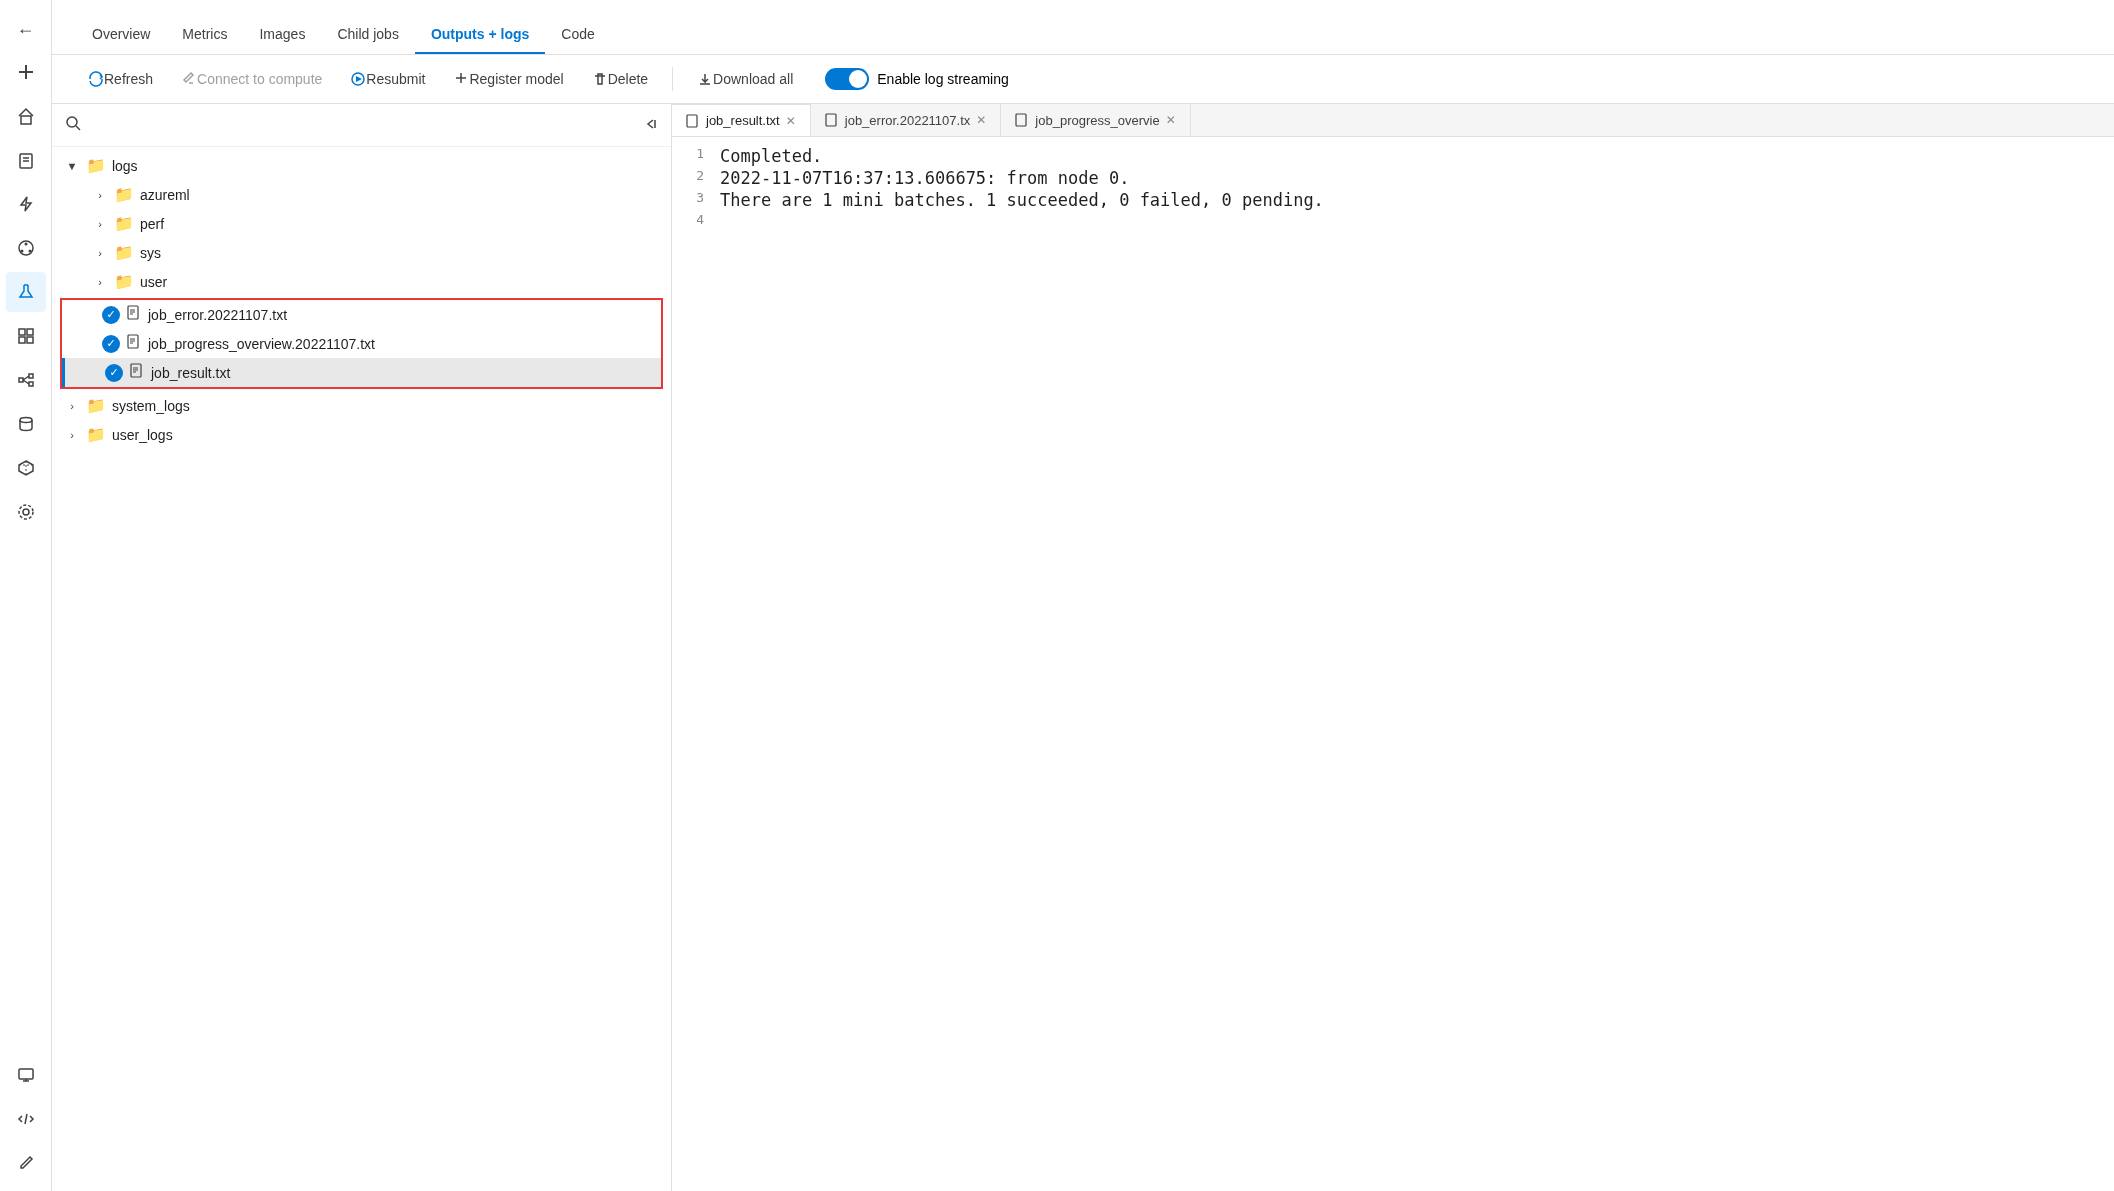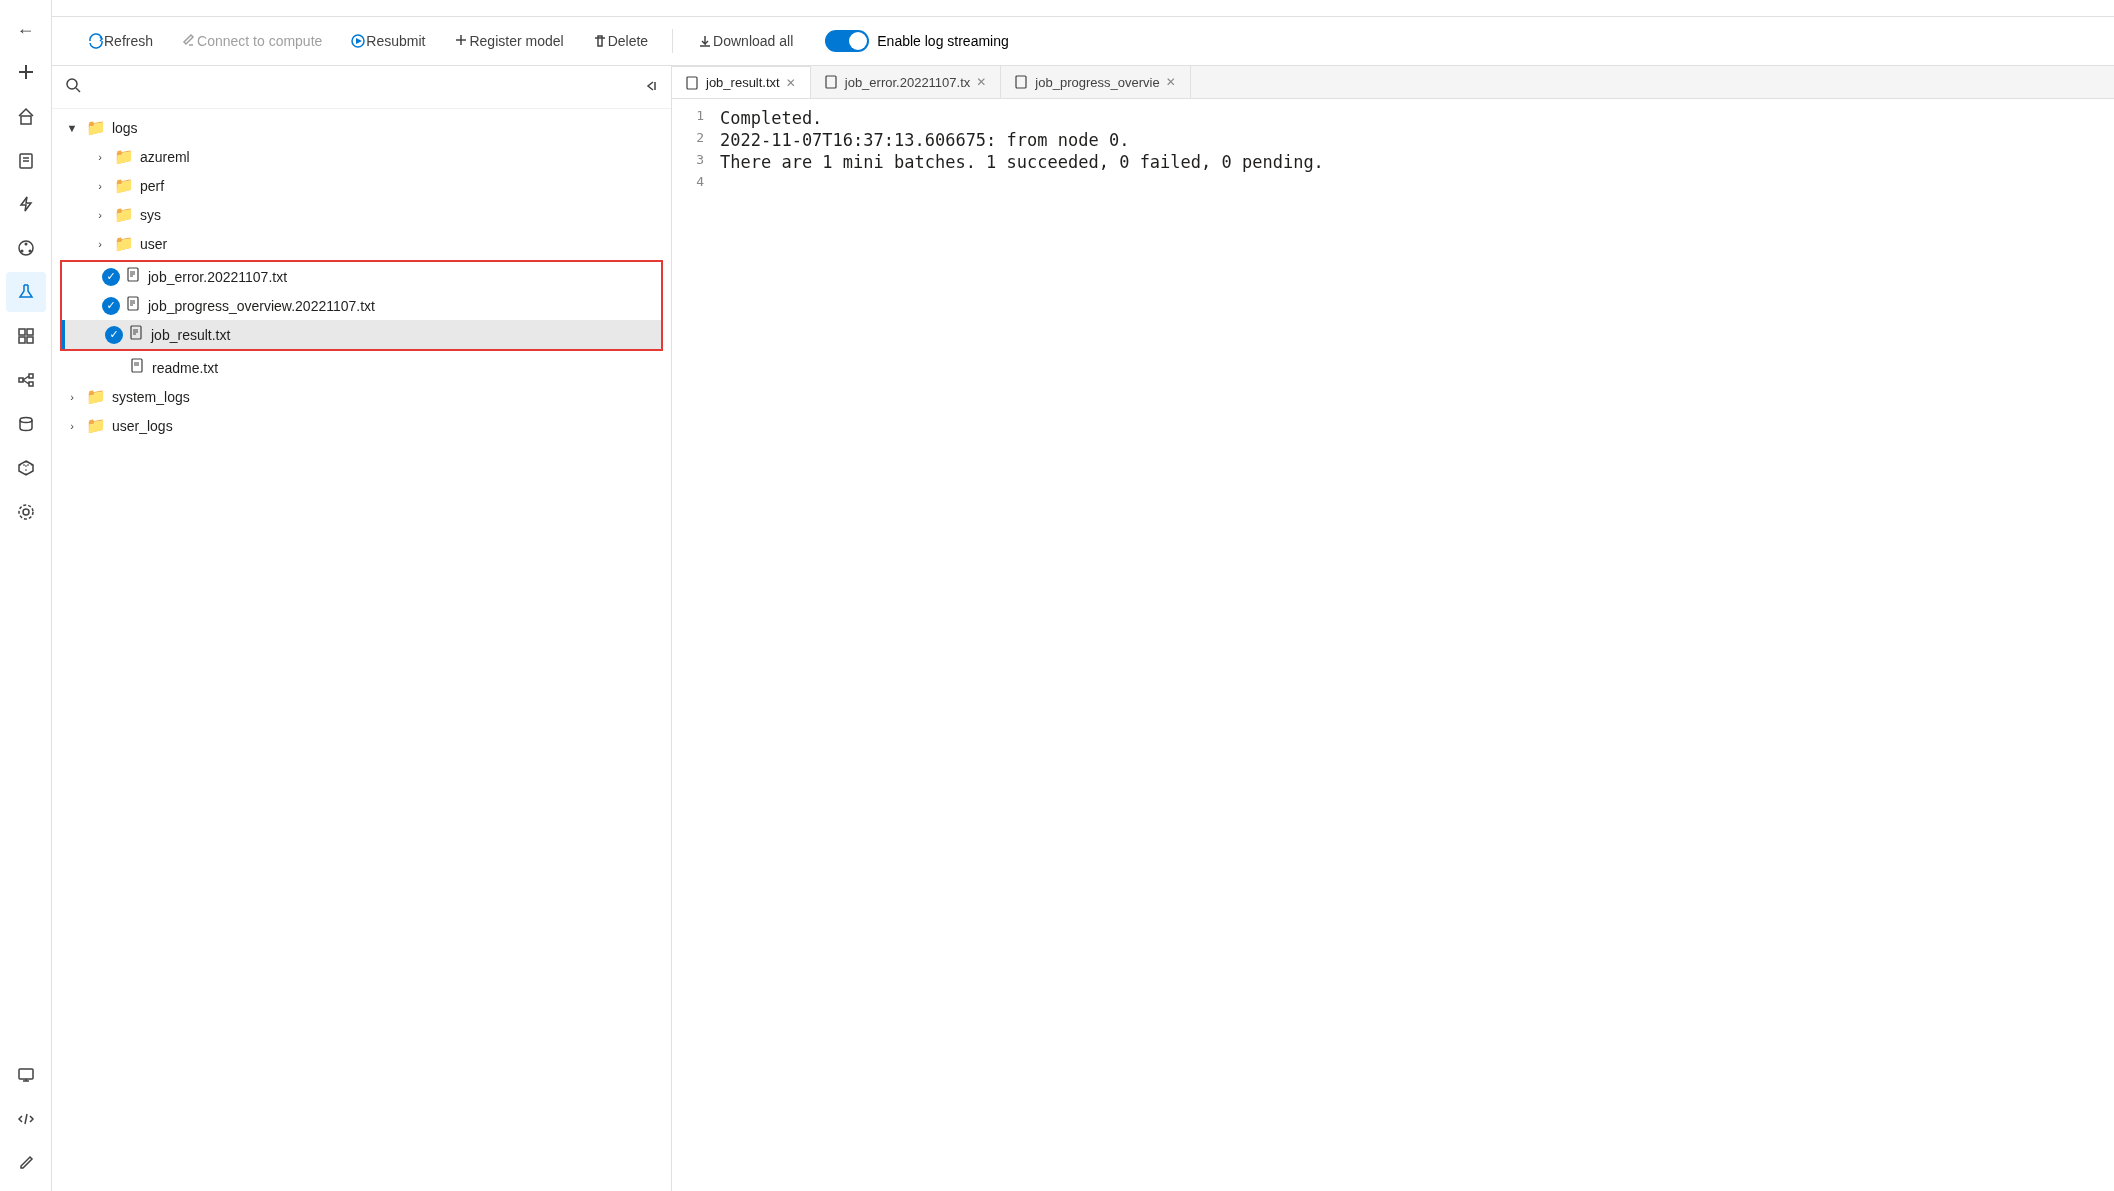--- a/index.html
+++ b/index.html
@@ -374,20 +374,28 @@
     <svg width="18" height="18" viewBox="0 0 18 18">
         <path d="M13 3l2 2-9 9H4v-2z" stroke="#424242" stroke-width="1.5" fill="none"></path>
       </svg>
   </div>
 </div>
 
 <div class="main">
 
   <div class="header">
 
+    <div class="tabs">
+      <div class="tab">Overview</div>
+      <div class="tab">Metrics</div>
+      <div class="tab">Images</div>
+      <div class="tab">Child jobs</div>
+      <div class="tab active">Outputs + logs</div>
+      <div class="tab">Code</div>
+    </div>
   </div>
 
   <div class="toolbar">
     <button class="toolbar-btn">
       <svg width="16" height="16" viewBox="0 0 16 16">
           <path d="M14 8A6 6 0 0 1 2 10" stroke="#0078d4" stroke-width="1.5" fill="none"></path>
           <path d="M2 8A6 6 0 0 1 14 6" stroke="#0078d4" stroke-width="1.5" fill="none"></path>
           <polyline points="12,4 14,6 12,8" stroke="#0078d4" stroke-width="1.5" fill="none"></polyline>
         </svg>
       <span>Refresh</span>
@@ -524,31 +532,20 @@
                   <rect x="2" y="1" width="10" height="13" rx="1" stroke="#424242" stroke-width="1.2" fill="none"></rect>
                   <line x1="4" y1="5" x2="9" y2="5" stroke="#424242" stroke-width="1"></line>
                   <line x1="4" y1="7" x2="9" y2="7" stroke="#424242" stroke-width="1"></line>
                   <line x1="4" y1="9" x2="7" y2="9" stroke="#424242" stroke-width="1"></line>
                 </svg>
             </span>
             <span class="tree-label">job_result.txt</span>
           </div>
         </div>
 
-        <div class="tree-item" style="padding-left:56px;">
-          <div class="tree-chevron"></div>
-          <span class="file-icon">
-            <svg width="16" height="16" viewBox="0 0 16 16">
-                <rect x="2" y="1" width="10" height="13" rx="1" stroke="#424242" stroke-width="1.2" fill="none"></rect>
-                <line x1="4" y1="5" x2="9" y2="5" stroke="#424242" stroke-width="1"></line>
-                <line x1="4" y1="7" x2="9" y2="7" stroke="#424242" stroke-width="1"></line>
-              </svg>
-          </span>
-          <span class="tree-label">readme.txt</span>
-        </div>
 
         <div class="tree-item">
           <div class="tree-chevron">›</div>
           <span class="folder-icon">📁</span>
           <span class="tree-label">system_logs</span>
         </div>
 
         <div class="tree-item">
           <div class="tree-chevron">›</div>
           <span class="folder-icon">📁</span>

